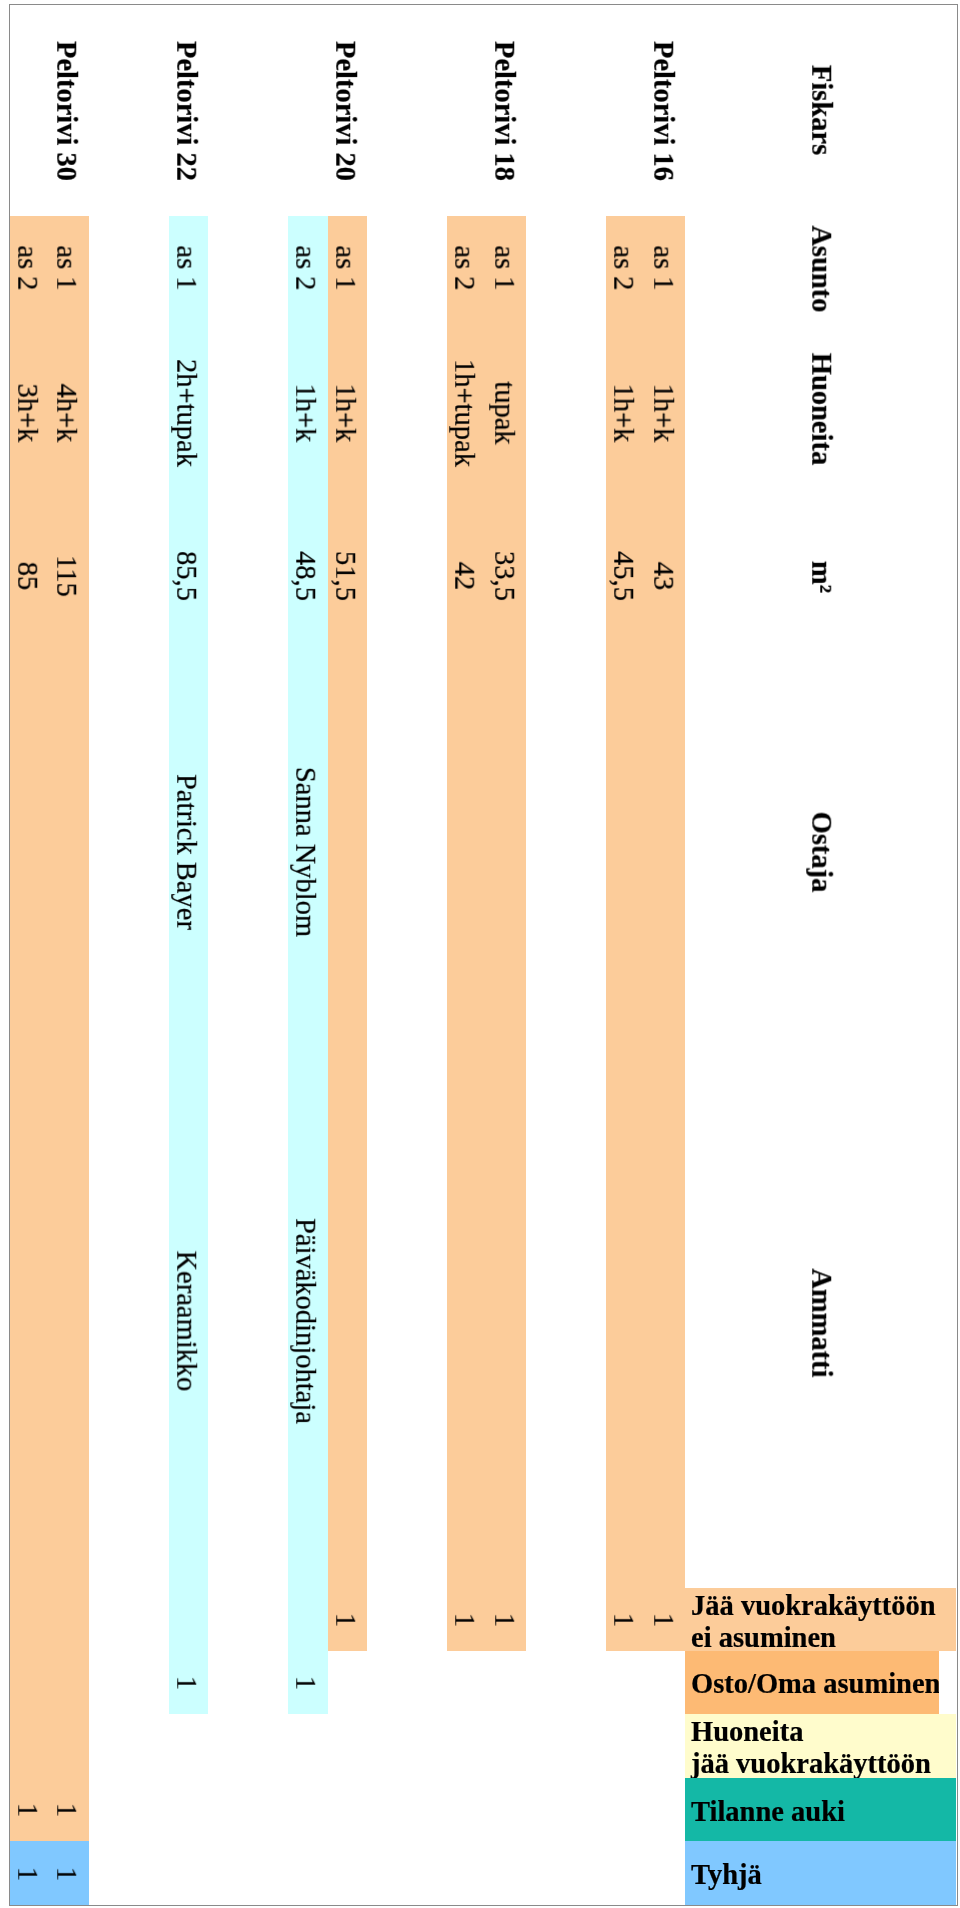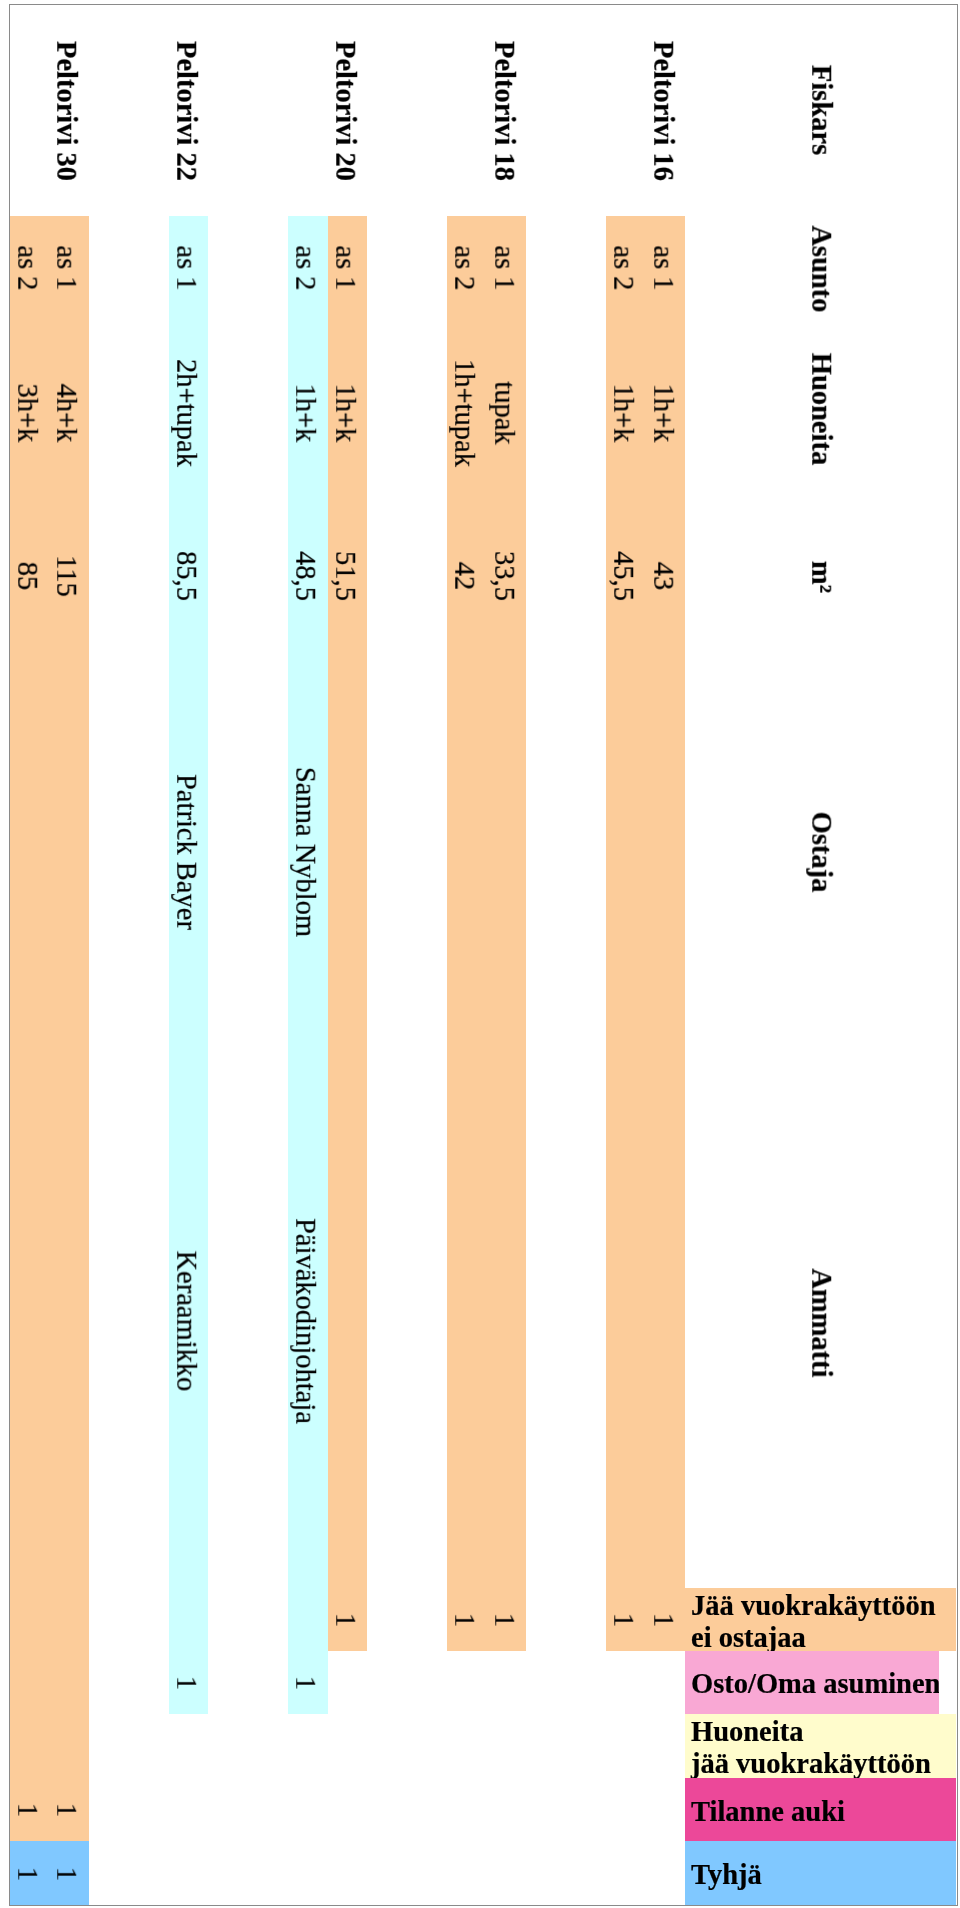--- a/index.html
+++ b/index.html
@@ -86,30 +86,30 @@
     <div class="vtext" style="left:66.32px;top:1873.75px">1</div>
     <div class="vtext" style="left:26.56px;top:268.20px">as 2</div>
     <div class="vtext" style="left:26.56px;top:413.00px">3h+k</div>
     <div class="vtext" style="left:26.56px;top:576.40px">85</div>
     <div class="vtext" style="left:26.56px;top:1810.45px">1</div>
     <div class="vtext" style="left:26.56px;top:1873.75px">1</div>
   </div>
   <div>
     <div class="legend" style="left:685.40px;top:1587.50px;width:271.10px;height:63.10px;background:#fccc9a">
       <div class="lt" style="top:4.10px">Jää vuokrakäyttöön</div>
-      <div class="lt" style="top:36.00px">ei ostajaa</div>
+      <div class="lt" style="top:36.00px">ei asuminen</div>
     </div>
-    <div class="legend" style="left:685.40px;top:1650.60px;width:254px;height:63.20px;background:#f9a8d4">
+    <div class="legend" style="left:685.40px;top:1650.60px;width:254px;height:63.20px;background:#fdba74">
       <div class="lt" style="top:19.90px">Osto/Oma asuminen</div>
     </div>
     <div class="legend" style="left:685.40px;top:1713.80px;width:271.10px;height:64.60px;background:#fffccc">
       <div class="lt" style="top:4.10px">Huoneita</div>
       <div class="lt" style="top:36.00px">jää vuokrakäyttöön</div>
     </div>
-    <div class="legend" style="left:685.40px;top:1778.40px;width:271.10px;height:62.50px;background:#ec4899">
+    <div class="legend" style="left:685.40px;top:1778.40px;width:271.10px;height:62.50px;background:#14b8a6">
       <div class="lt" style="top:19.90px">Tilanne auki</div>
     </div>
     <div class="legend" style="left:685.40px;top:1840.90px;width:271.10px;height:64.10px;background:#80c8ff">
       <div class="lt" style="top:19.90px">Tyhjä</div>
     </div>
   </div>
   <div id="tbl-border" style="left:9.00px;top:4.00px;width:948.50px;height:1901.50px"></div>
 </div>
 
 </body></html>

